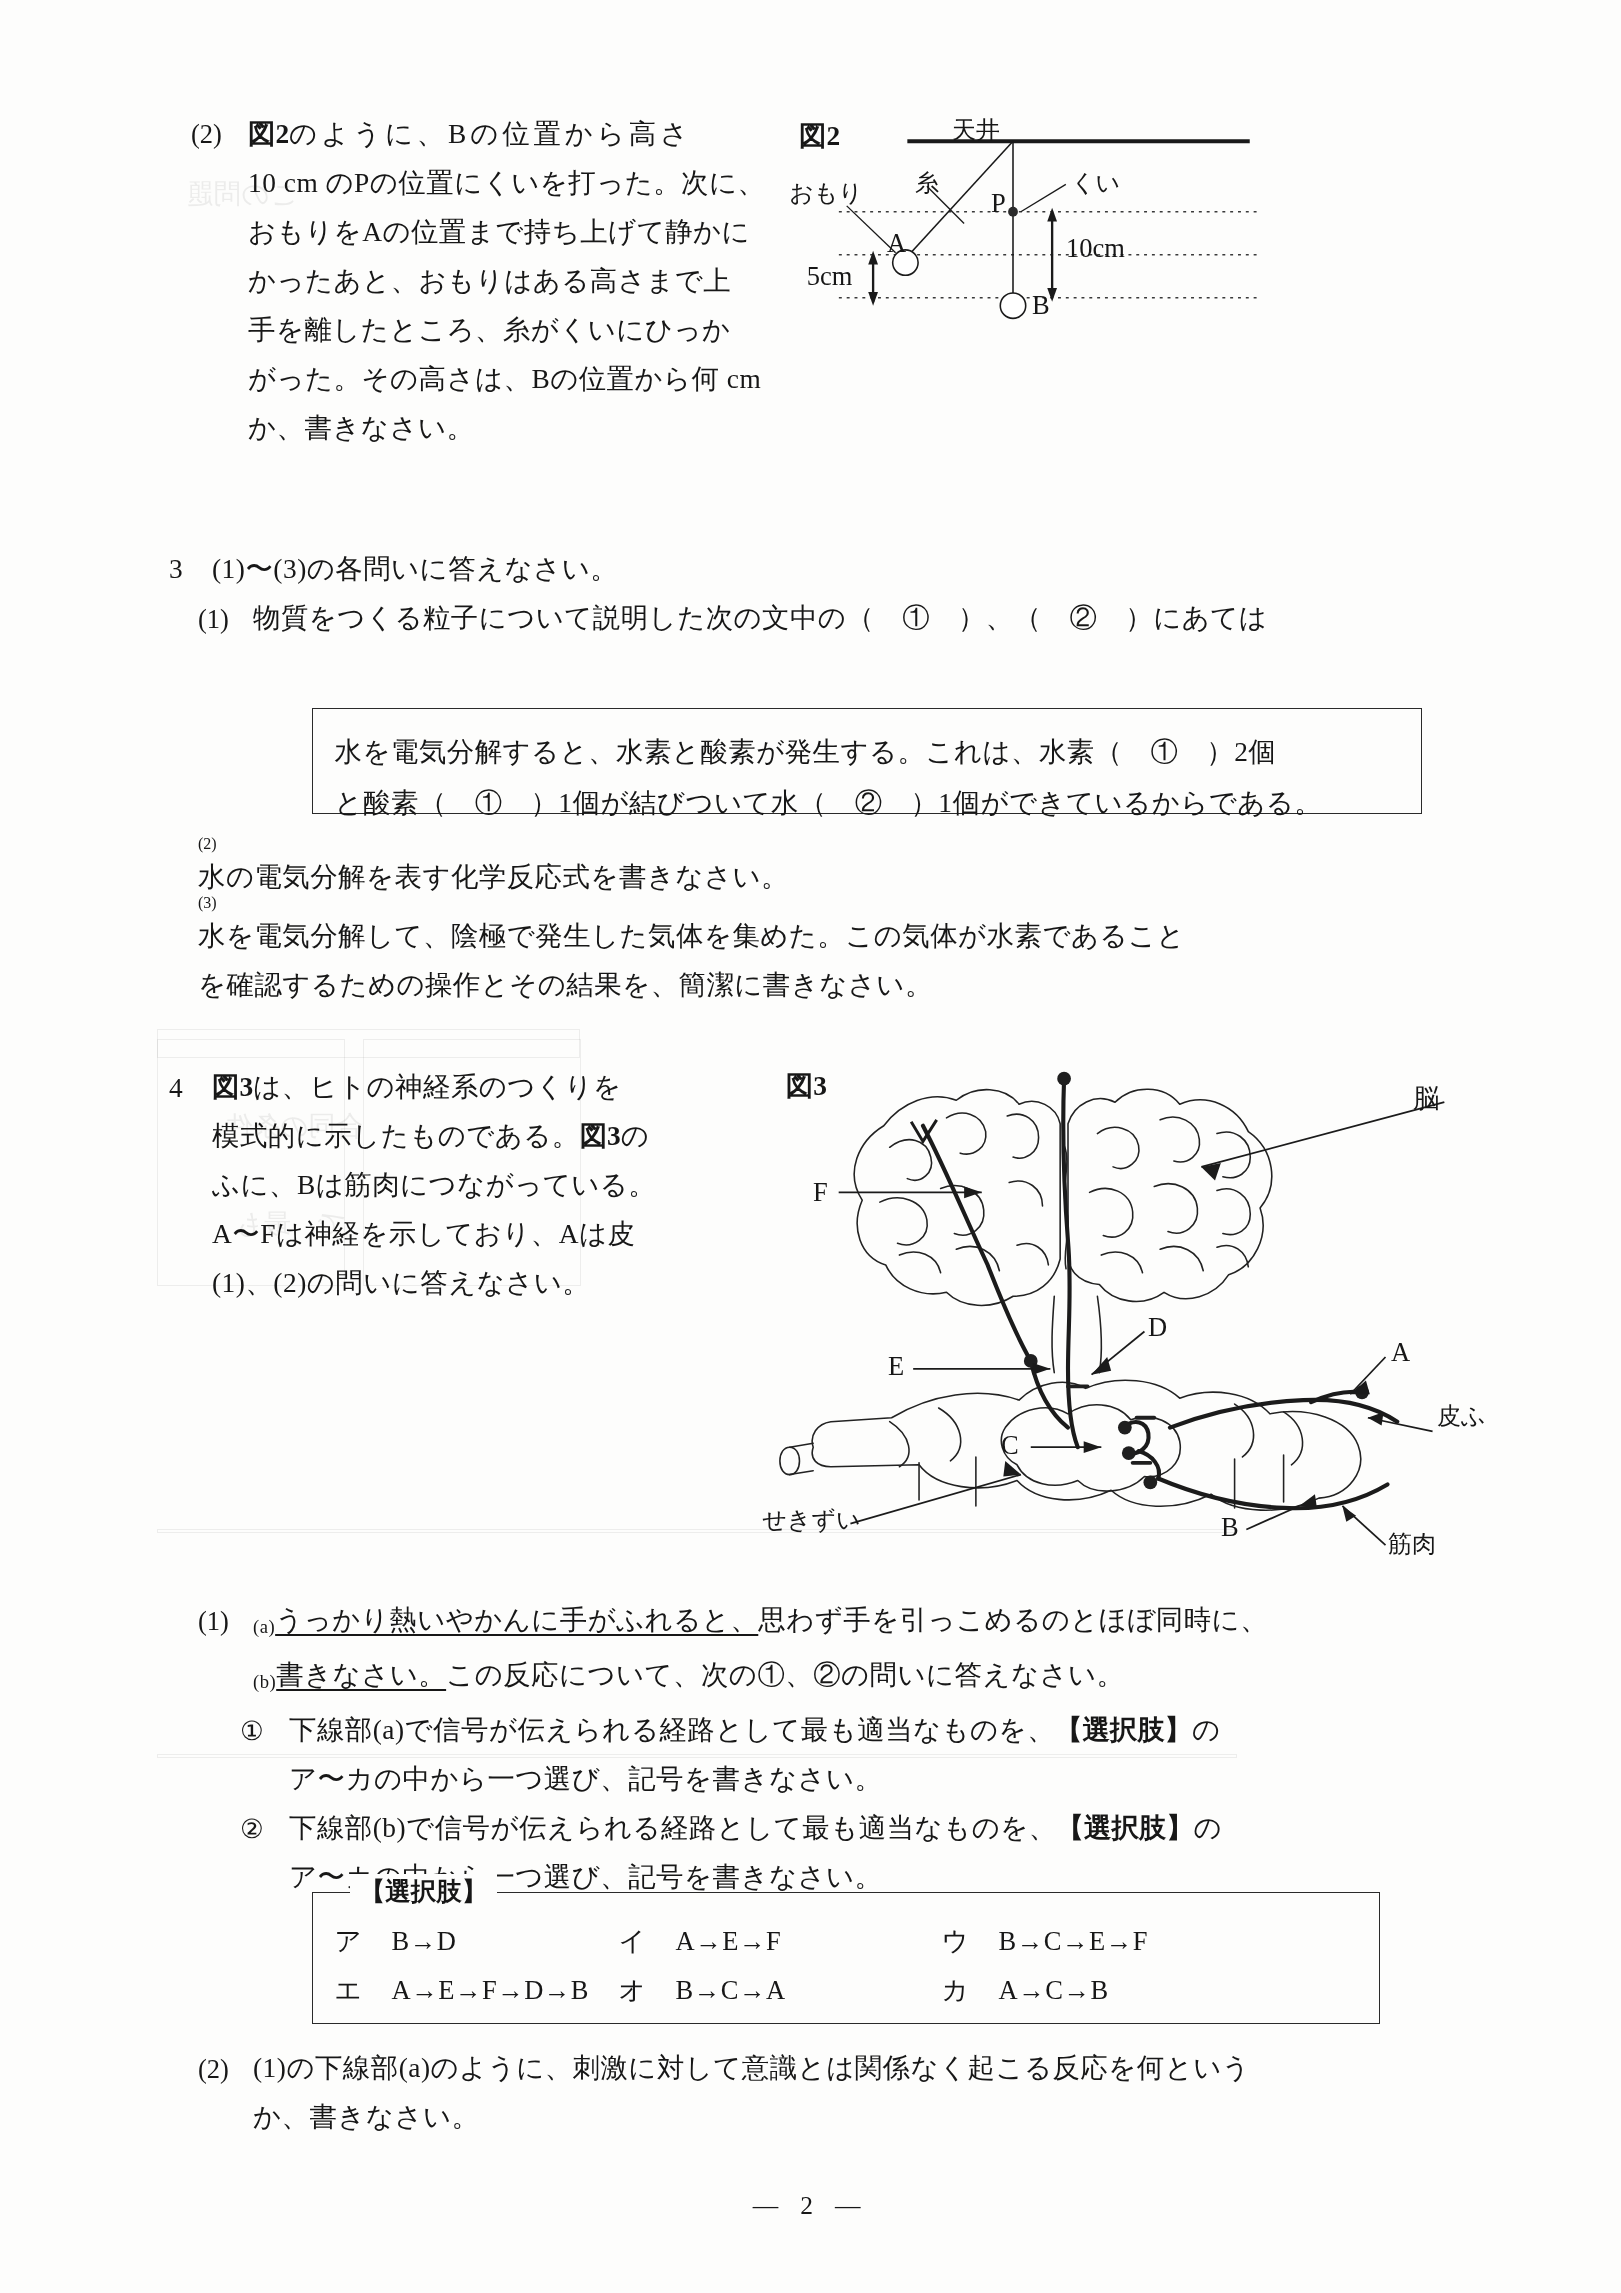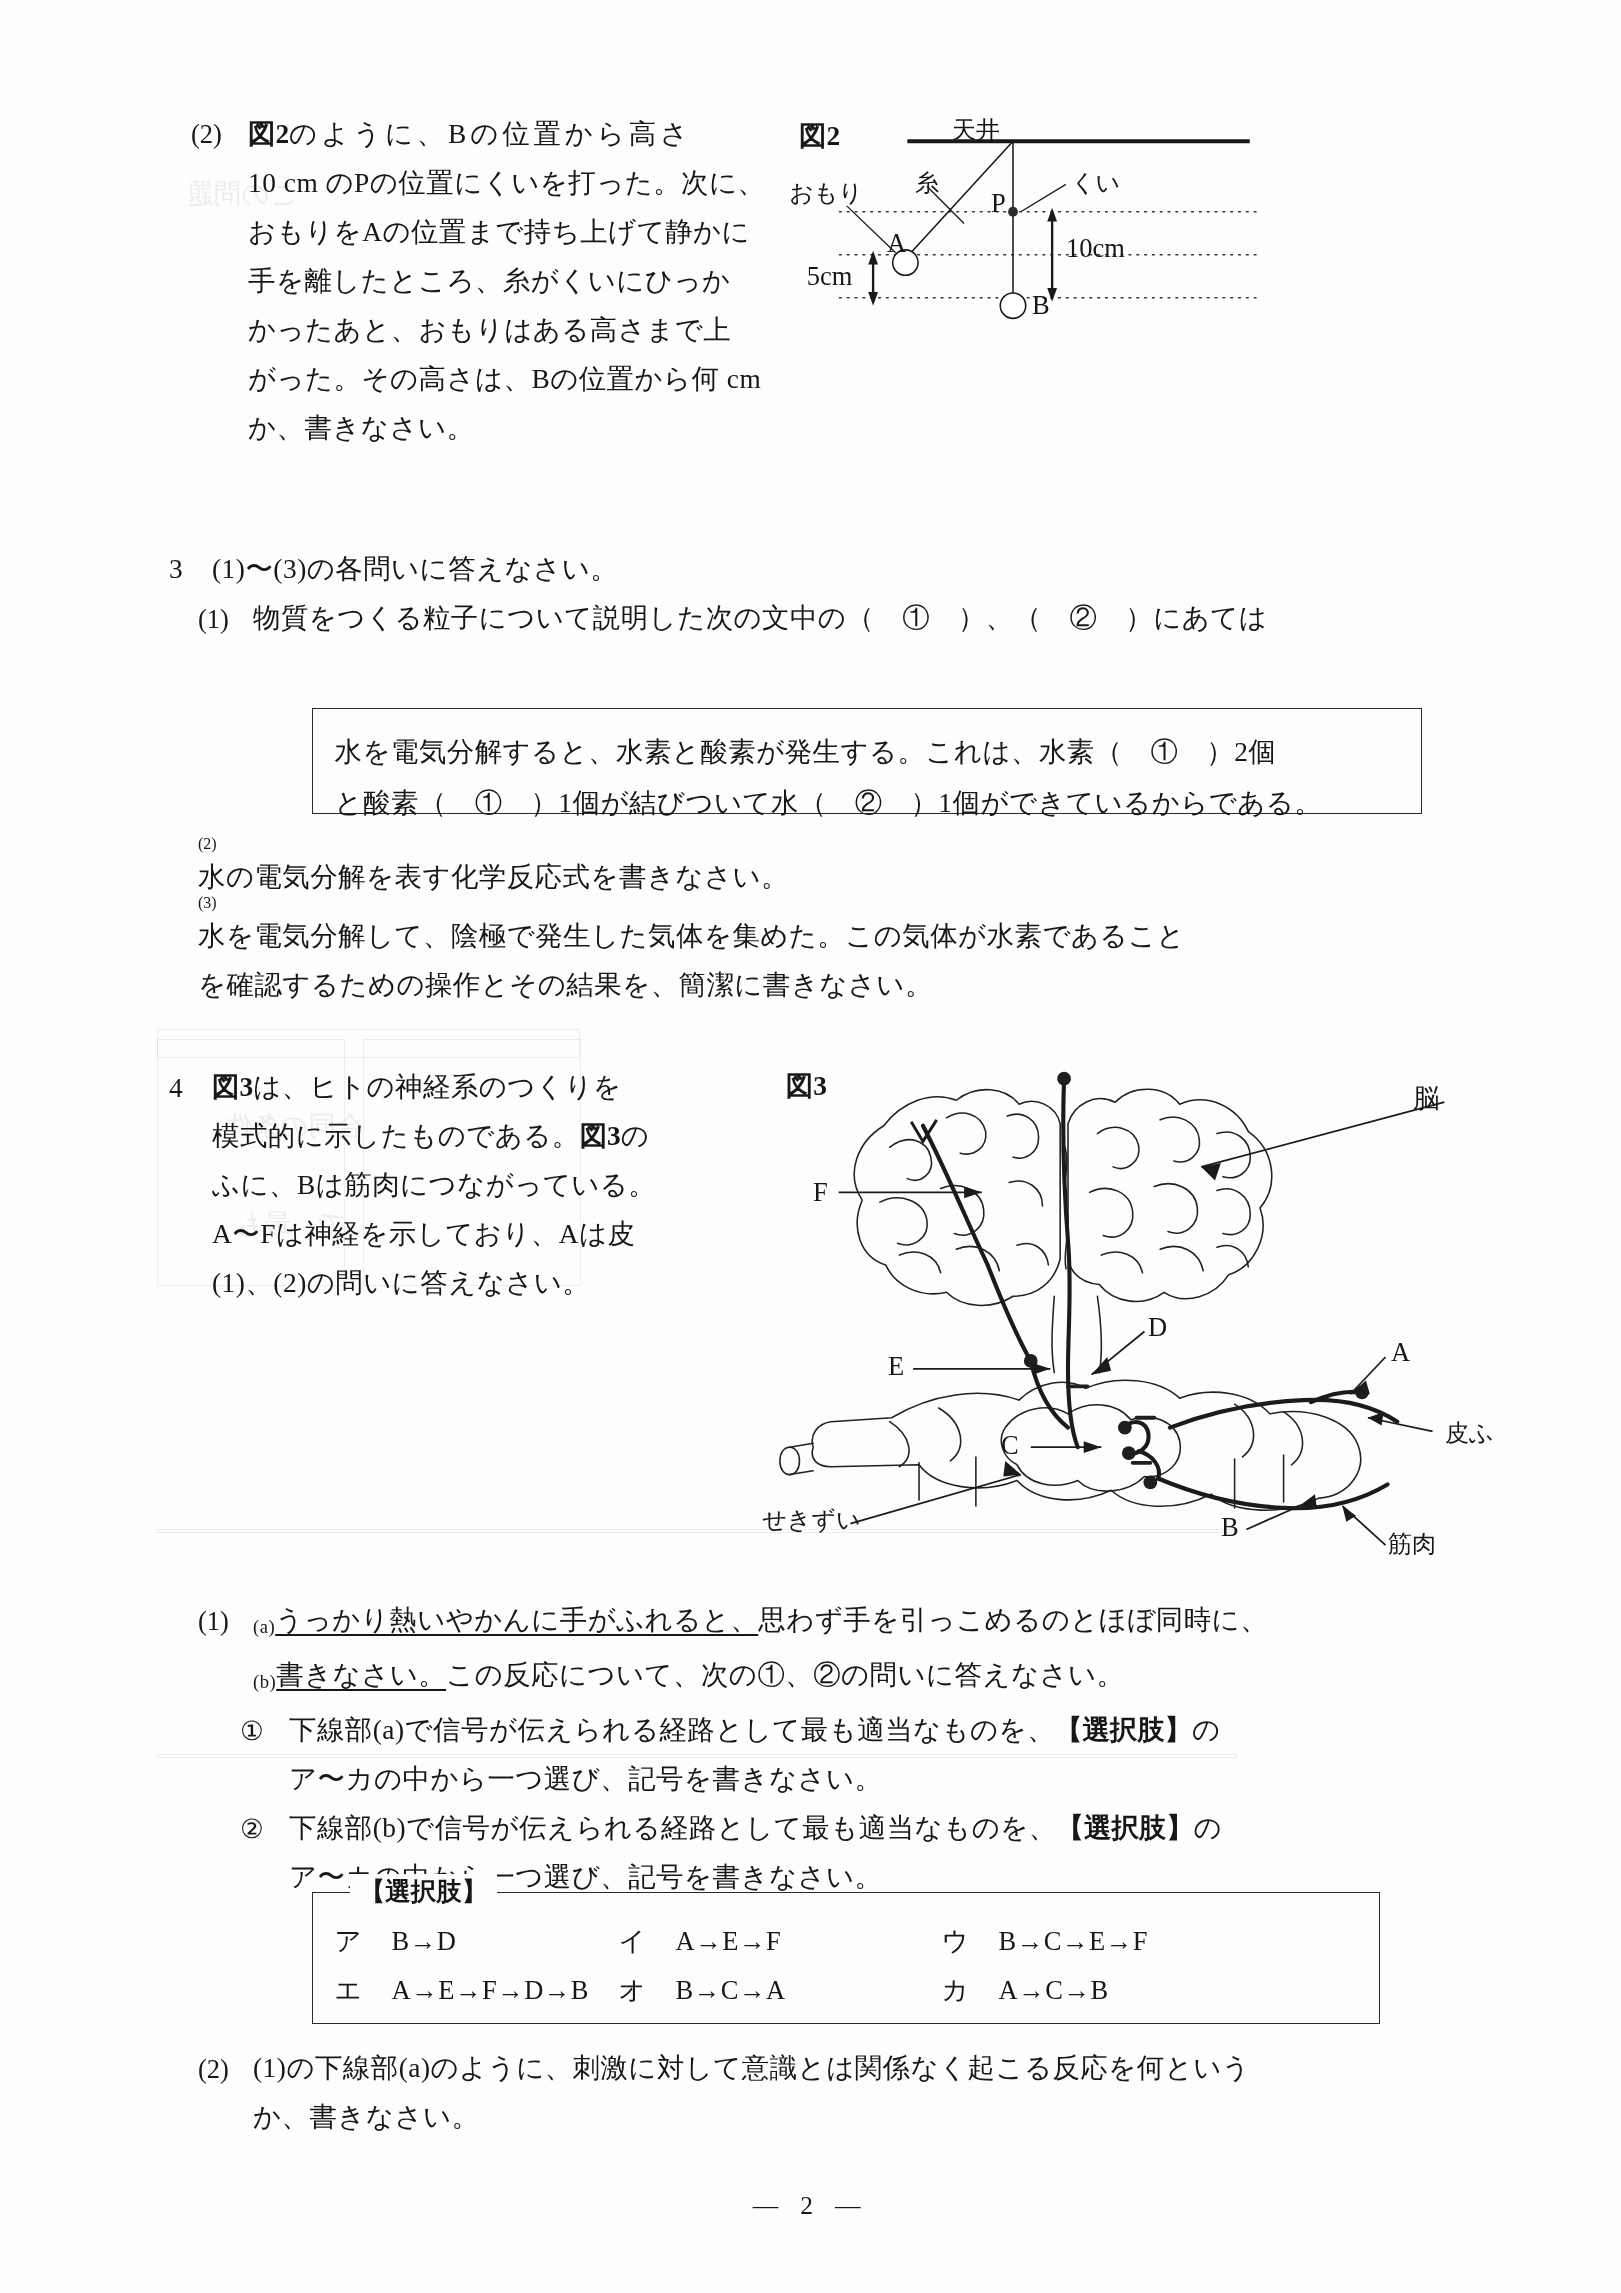--- a/index.html
+++ b/index.html
@@ -188,22 +188,22 @@
   <div class="ghost-box" style="left:157px; top:1529px; width:1078px; height:2px;"></div>
   <div class="ghost-box" style="left:157px; top:1754px; width:1078px; height:2px;"></div>
 
   <div class="blk" id="sec2">
     <div class="q-row">
       <div class="q-label">(2)</div>
       <div class="q-body">
         <div class="line spread"><span class="bold-fig">図2</span>のように、Bの位置から高さ</div>
         <div class="line">10 cm のPの位置にくいを打った。次に、</div>
         <div class="line">おもりをAの位置まで持ち上げて静かに</div>
+        <div class="line">かったあと、おもりはある高さまで上</div>
         <div class="line">手を離したところ、糸がくいにひっか</div>
-        <div class="line">かったあと、おもりはある高さまで上</div>
         <div class="line">がった。その高さは、Bの位置から何 cm</div>
         <div class="line">か、書きなさい。</div>
       </div>
     </div>
 
     <div id="fig2">
       <div class="fig-title">図2</div>
       <svg width="608" height="225" viewBox="0 0 620 230">
 
         <line x1="110" y1="32" x2="460" y2="32" stroke="#1a1a1a" stroke-width="4"></line>
@@ -454,21 +454,21 @@
     </svg>
 
     <div class="fig-lab" style="left:639px; top:21.6px;">脳</div>
     <div class="fig-lab" style="left:39px; top:116px;">F</div>
     <div class="fig-lab" style="left:114px; top:290px;">E</div>
     <div class="fig-lab" style="left:374px; top:251px;">D</div>
     <div class="fig-lab" style="left:227px; top:369px;">C</div>
     <div class="fig-lab" style="left:617px; top:276px;">A</div>
     <div class="fig-lab" style="left:447px; top:451px;">B</div>
     <div class="fig-lab jpl" style="left:-11.8px; top:445px;">せきずい</div>
-    <div class="fig-lab jpl" style="left:663px; top:358px;margin-left:8px;">皮ふ</div>
+    <div class="fig-lab jpl" style="left:663px; top:341px;">皮ふ</div>
     <div class="fig-lab jpl" style="left:614px; top:469px;">筋肉</div>
   </div>
 
   <div class="blk" id="q41">
     <div class="sub" style="display:flex; margin-left:29px;">
       <div class="n" style="width:55px; font-size:26.5px; line-height:51px; flex:0 0 auto;">(1)</div>
       <div style="flex:1 1 auto;">
         <div class="line"><span class="sup-mark">(a)</span><span class="ul">うっかり熱いやかんに手がふれると、</span><span>思わず手を引っこめるのとほぼ同時に、</span></div>
         <div class="line"><span class="sup-mark">(b)</span><span class="ul">書きなさい。</span><span>この反応について、次の①、②の問いに答えなさい。</span></div>
       </div>

